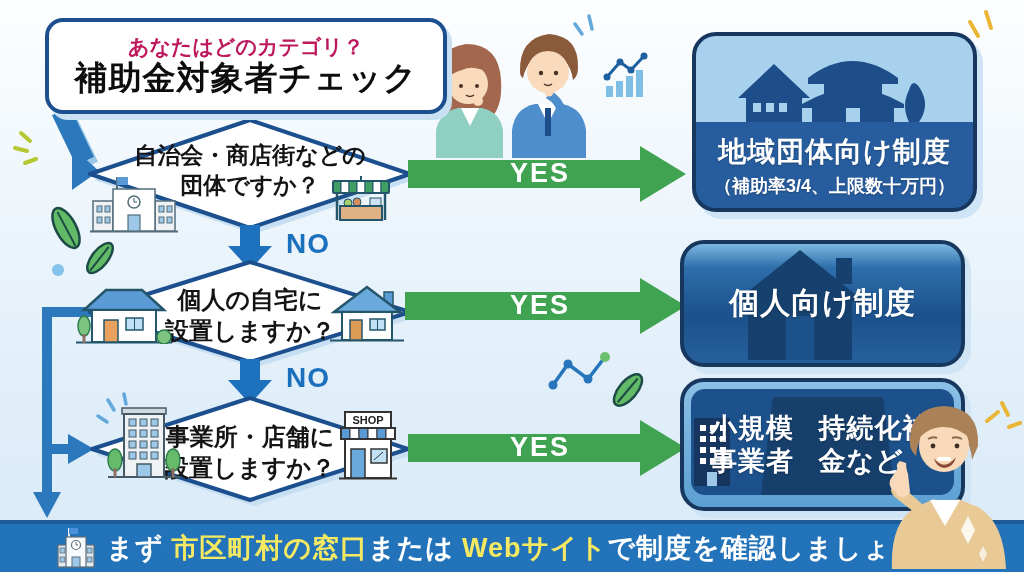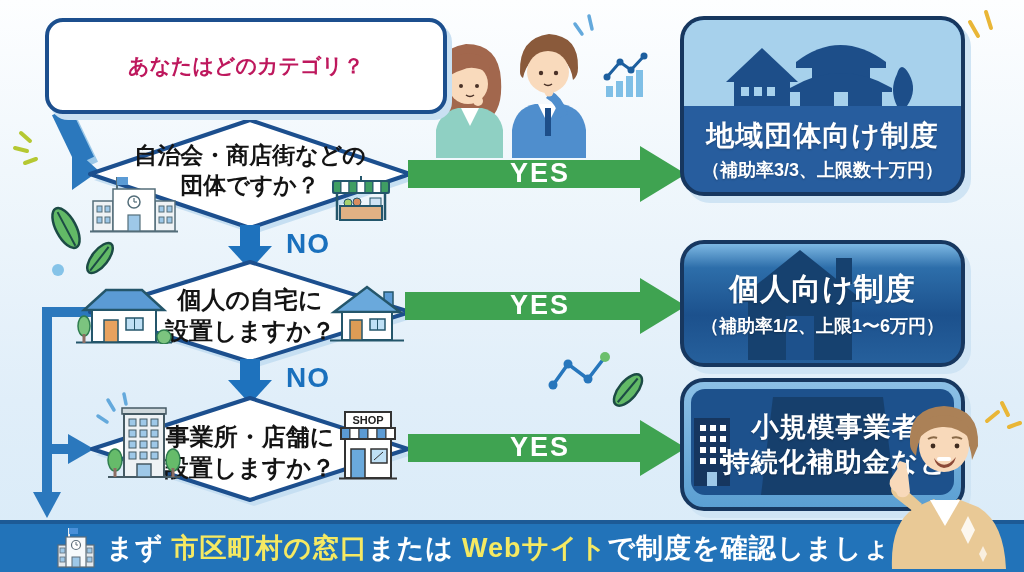--- a/index.html
+++ b/index.html
@@ -27,32 +27,32 @@
   .q2{left:145px;top:284px;width:210px;font-size:24px;line-height:1.3;}
   .q3{left:143px;top:421px;width:214px;font-size:24px;line-height:1.3;}
   
   .yes-label{z-index:12;width:80px;text-align:center;font-size:27px;font-weight:800;color:#ffffff;letter-spacing:2px;}
   .no-label{z-index:12;font-size:28px;font-weight:800;color:#1a70bd;letter-spacing:1px;}
   
   .result-box{
     left:680px;width:277px;border:4px solid #17375f;border-radius:24px;
     box-shadow:6px 7px 0 #cfe4f4;overflow:hidden;z-index:10;background:#275d9e;
   }
-  .rb1{top:16px;height:172px;}
+  .rb1{top:32px;height:172px;margin-left:12px;}
   .rb1 .rb1-top{position:absolute;left:0;top:0;width:277px;height:86px;background:#a7d1ec;}
   .rb1 .rb-texts{position:absolute;left:0;top:86px;width:277px;height:86px;
     display:flex;flex-direction:column;align-items:center;justify-content:center;gap:3px;}
   .rb2{top:240px;height:119px;
     background:linear-gradient(180deg,#7db8e3 0%,#2d6eaa 20%,#1c518d 60%,#26609c 100%);}
   .rb2 .rb-texts{position:absolute;left:0;top:0;width:277px;height:119px;
     display:flex;flex-direction:column;align-items:center;justify-content:center;gap:4px;z-index:2;}
   .rb3{top:378px;height:125px;background:linear-gradient(180deg,#8cc0e6 0%,#5b9fd2 100%);}
   .rb3-inner{position:absolute;left:7px;top:7px;width:263px;height:106px;background:#1d518c;border-radius:14px;overflow:hidden;}
   .rb3 .rb-texts{position:absolute;left:0;top:0;width:277px;height:125px;
-    display:flex;flex-direction:column;align-items:center;justify-content:center;gap:2px;z-index:2;padding-left:26px;box-sizing:border-box;}
+    display:flex;flex-direction:row;align-items:center;justify-content:center;gap:2px;z-index:2;padding-left:26px;box-sizing:border-box;}
   .rb-title{font-size:28px;font-weight:800;color:#ffffff;letter-spacing:1px;text-shadow:0 1px 2px rgba(0,0,0,.25);}
   .rb2 .rb-title{font-size:30px;}
   .rb-detail{font-size:18px;font-weight:700;color:#ffffff;letter-spacing:0px;text-shadow:0 1px 2px rgba(0,0,0,.25);}
   .rb3 .rb-title{font-size:27px;line-height:1.2;}
   
   .dicon{z-index:11;}
   
   .footer-banner{
     left:0;top:520px;width:1024px;height:52px;background:#2273b9;border-top:4px solid #1d5a96;
     display:flex;align-items:center;justify-content:center;gap:10px;z-index:20;box-sizing:border-box;
@@ -180,20 +180,21 @@
       <polygon points="250,398 408,449 250,500 92,449" fill="#ffffff" stroke="#1c4f8e" stroke-width="4" stroke-linejoin="round"></polygon>
     </g>
 
     <polygon fill="#3fa351" points="408,160 640,160 640,146 686,174 640,202 640,188 408,188"></polygon>
     <polygon fill="#3fa351" points="405,292 640,292 640,278 686,306 640,334 640,320 405,320"></polygon>
     <polygon fill="#3fa351" points="408,434 640,434 640,420 686,448 640,476 640,462 408,462"></polygon>
   </svg>
 
   <div class="abs title-card">
     <div class="title-sub">あなたはどのカテゴリ？</div>
+    <div class="title-main">補助金対象者チェック</div>
   </div>
 
   <div class="abs qtext q1">
     <span class="l">自治会・商店街などの</span>
     <span class="l">団体ですか？</span>
   </div>
   <div class="abs qtext q2">
     <span class="l">個人の自宅に</span>
     <span class="l">設置しますか？</span>
   </div>
@@ -332,36 +333,35 @@
         <g fill="#a7d1ec">
           <rect x="57" y="67" width="8" height="9"></rect>
             <rect x="70" y="67" width="8" height="9"></rect>
             <rect x="83" y="67" width="8" height="9"></rect>
           <rect x="150" y="72" width="14" height="14"></rect>
         </g>
       </svg>
     </div>
     <div class="rb-texts">
       <div class="rb-title">地域団体向け制度</div>
-      <div class="rb-detail">（補助率3/3、上限数十万円）</div>
+      <div class="rb-detail">（補助率3/4、上限数十万円）</div>
     </div>
   </div>
 
   <div class="abs result-box rb2">
     <svg class="abs" style="left:0;top:0;" width="277" height="119" viewBox="0 0 277 119">
       <g fill="#16416f">
         <polygon points="51,58 116,6 181,58"></polygon>
         <rect x="64" y="54" width="104" height="62"></rect>
         <rect x="152" y="14" width="16" height="26"></rect>
         <rect x="102" y="72" width="28" height="44" fill="#1d518c"></rect>
       </g>
     </svg>
     <div class="rb-texts">
       <div class="rb-title">個人向け制度</div>
-      <div class="rb-detail">（補助率1/2、上限1〜6万円）</div>
     </div>
   </div>
 
   <div class="abs result-box rb3">
     <div class="rb3-inner">
       <svg width="263" height="106" viewBox="0 0 263 106">
         <polygon points="82,8 192,8 204,106 70,106" fill="#163f6c"></polygon>
       </svg>
     </div>
     <svg class="abs" style="left:4px;top:36px;" width="48" height="72" viewBox="0 0 48 72">

